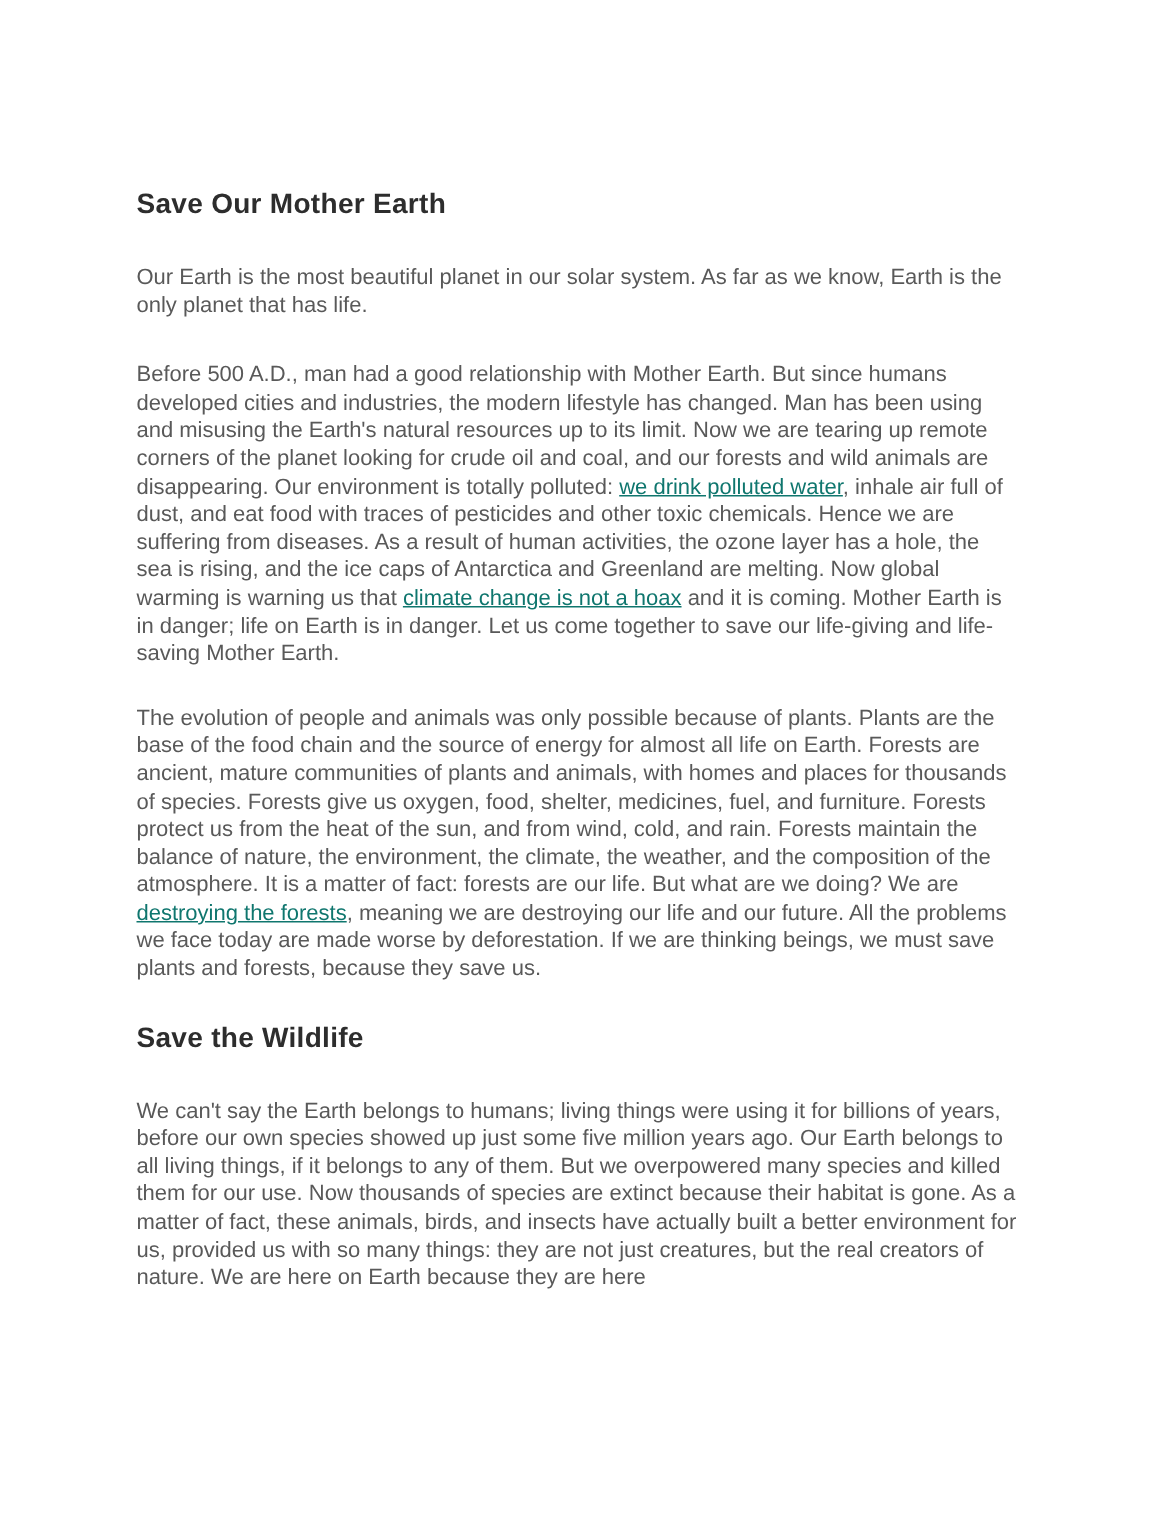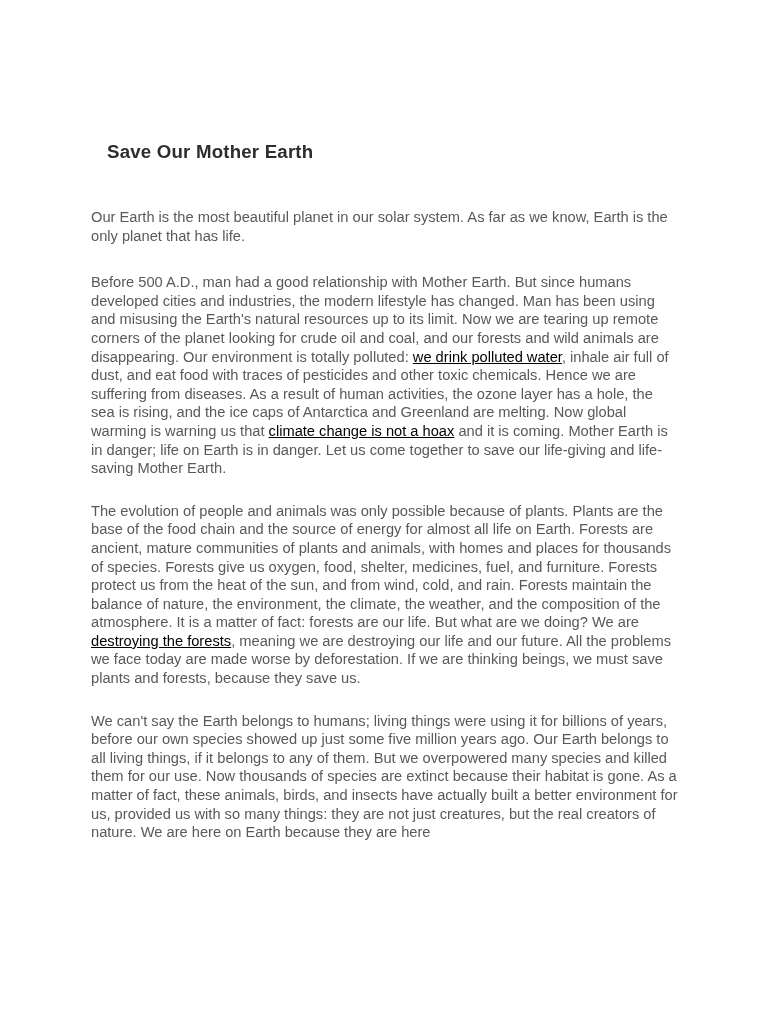--- a/index.html
+++ b/index.html
@@ -14,40 +14,40 @@
     font-family: "Liberation Sans", "DejaVu Sans", sans-serif;
   }
   .page {
     box-sizing: border-box;
     width: 768px;
     height: 1024px;
     padding: 124px 90px 40px 91px;
     background: #ffffff;
   }
   .heading {
-    margin: 16px;
+    margin: 0;
     padding: 0 0 29px 0;
     font-size: 18.67px;
     line-height: 23px;
     font-weight: bold;
     color: #2d2d2d;
     letter-spacing: 0.2px;
   }
   .para {
     margin: 0 0 28px 0;
     font-size: 14.67px;
     line-height: 18.6px;
     color: #595959;
     max-width: 588px;
   }
   section .para:last-child {
     margin-bottom: 24px;
   }
   .doc-link {
-    color: #000000;
+    color: #0f766e;
     cursor: pointer;
   }
 </style>
 </head>
 <body>
 
 <div class="page">
   <section>
     <h1 class="heading">Save Our Mother Earth</h1>
     <div>
@@ -56,17 +56,18 @@
       </div>
   </section>
 
   <section>
     <div>
         <p class="para"><span>The evolution of people and animals was only possible because of plants. Plants are the base of the food chain and the source of energy for almost all life on Earth. Forests are ancient, mature communities of plants and animals, with homes and places for thousands of species. Forests give us oxygen, food, shelter, medicines, fuel, and furniture. Forests protect us from the heat of the sun, and from wind, cold, and rain. Forests maintain the balance of nature, the environment, the climate, the weather, and the composition of the atmosphere. It is a matter of fact: forests are our life. But what are we doing? We are </span><a href="#" class="doc-link">destroying the forests</a><span>, meaning we are destroying our life and our future. All the problems we face today are made worse by deforestation. If we are thinking beings, we must save plants and forests, because they save us.</span></p>
       </div>
   </section>
 
   <section>
+    <h1 class="heading">Save the Wildlife</h1>
     <div>
         <p class="para"><span>We can't say the Earth belongs to humans; living things were using it for billions of years, before our own species showed up just some five million years ago. Our Earth belongs to all living things, if it belongs to any of them. But we overpowered many species and killed them for our use. Now thousands of species are extinct because their habitat is gone. As a matter of fact, these animals, birds, and insects have actually built a better environment for us, provided us with so many things: they are not just creatures, but the real creators of nature. We are here on Earth because they are here</span></p>
       </div>
   </section>
 </div>
 
 </body></html>

